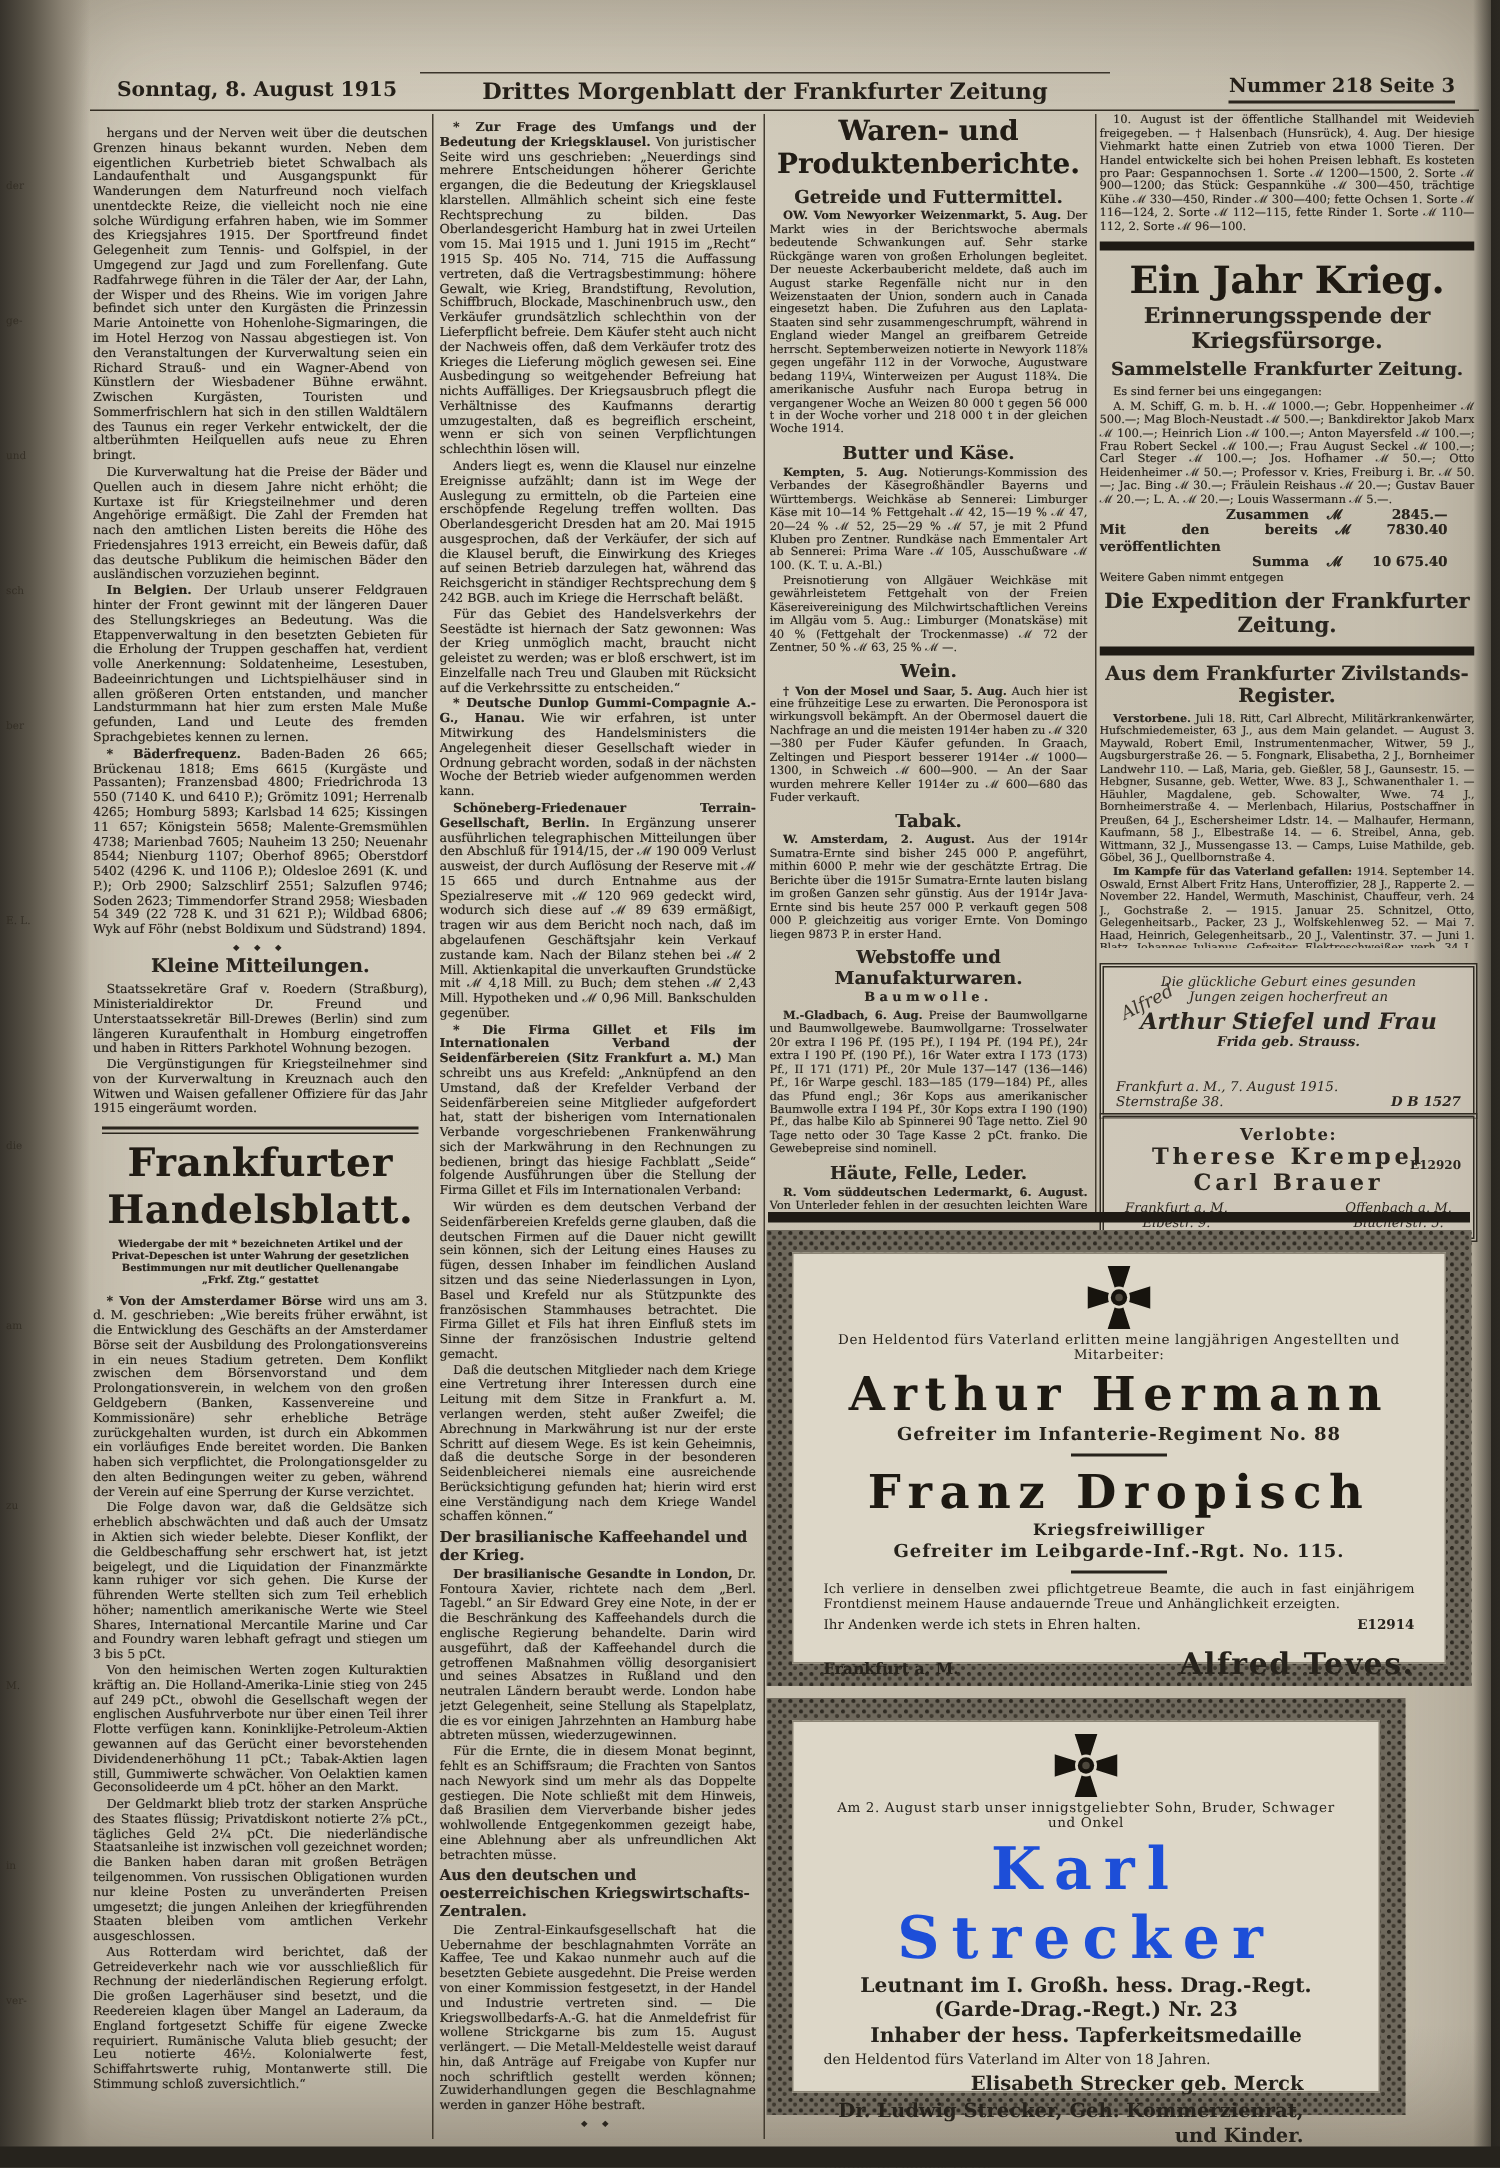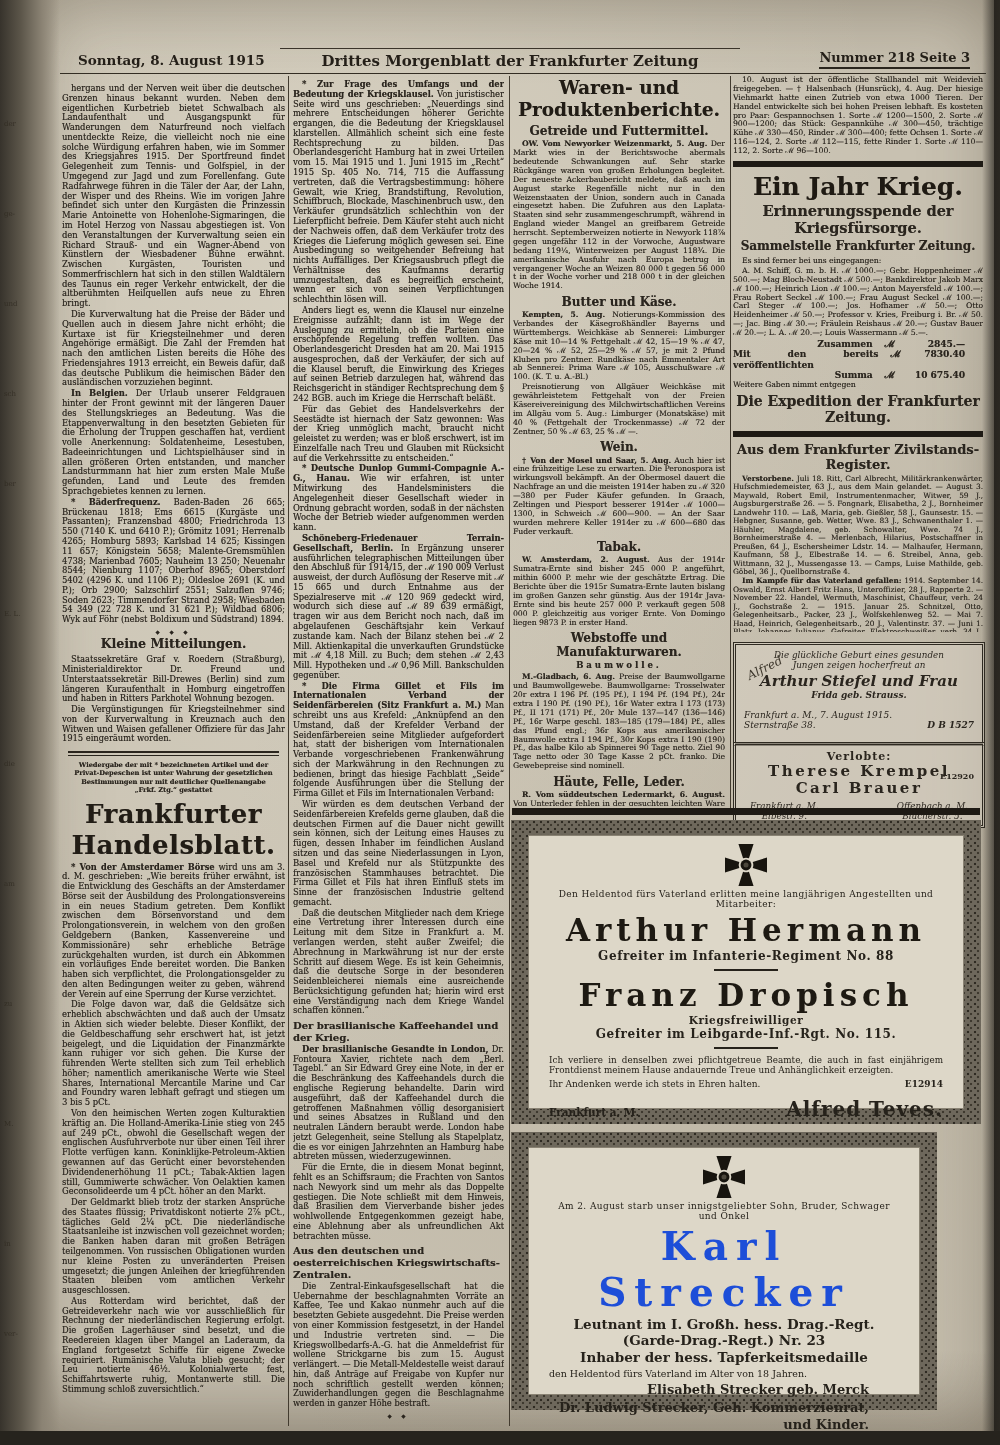--- a/index.html
+++ b/index.html
@@ -67,21 +67,21 @@
   .ejk-foot{font-size:14px;font-weight:bold;text-align:center;margin-top:3px;}
 
   .h-reg{font-size:13px;font-weight:bold;text-align:center;margin:4px 0 3px;}
 
   
   .annbox{position:absolute;border:3px double #2f2a21;background:rgba(216,210,196,.55);padding:5px 8px;color:#2a251e;}
   .alfred{position:absolute;left:10px;top:16px;font-style:italic;font-size:12px;transform:rotate(-27deg);color:#3c362b;}
   .birth-l{font-size:8.8px;text-align:center;font-style:italic;}
   .birth-name{font-size:15px;font-weight:bold;font-style:italic;text-align:center;margin-top:2px;}
   .birth-nee{font-size:9px;font-weight:bold;font-style:italic;text-align:center;}
-  .birth-foot{display:flex;justify-content:space-between;font-size:9px;font-style:italic;margin-top:10px;}
+  .birth-foot{display:flex;justify-content:space-between;font-size:9px;font-style:italic;margin-top:20px;}
   .verl-t{font-size:11px;font-weight:bold;text-align:center;letter-spacing:1px;}
   .verl-n{font-size:15px;font-weight:bold;text-align:center;letter-spacing:2.5px;line-height:1.15;}
   .verl-code{position:absolute;right:8px;top:26px;font-size:8px;font-weight:bold;}
   .verl-foot{display:flex;justify-content:space-between;font-size:8.8px;font-style:italic;margin-top:3px;padding:0 6px;}
   .verl-foot div{text-align:center;}
 
   
   .lace{position:absolute;background-color:#6e685c;
         background-image:radial-gradient(circle at 2px 2px, #2e2a22 1.1px, rgba(46,42,34,0) 1.6px),
                          radial-gradient(circle at 5px 5px, #3e392f 1.1px, rgba(62,57,47,0) 1.6px);
@@ -146,22 +146,22 @@
       <p><b>* Bäderfrequenz.</b><span> Baden-Baden 26 665; Brückenau 1818; Ems 6615 (Kurgäste und Passanten); Franzensbad 4800; Friedrichroda 13 550 (7140 K. und 6410 P.); Grömitz 1091; Herrenalb 4265; Homburg 5893; Karlsbad 14 625; Kissingen 11 657; Königstein 5658; Malente-Gremsmühlen 4738; Marienbad 7605; Nauheim 13 250; Neuenahr 8544; Nienburg 1107; Oberhof 8965; Oberstdorf 5402 (4296 K. und 1106 P.); Oldesloe 2691 (K. und P.); Orb 2900; Salzschlirf 2551; Salzuflen 9746; Soden 2623; Timmendorfer Strand 2958; Wiesbaden 54 349 (22 728 K. und 31 621 P.); Wildbad 6806; Wyk auf Föhr (nebst Boldixum und Südstrand) 1894.</span></p>
     </div>
     <div class="center orn">◆ ◆ ◆</div>
     <div class="center h-km">Kleine Mitteilungen.</div>
     <div>
       <p><b></b><span>Staatssekretäre Graf v. Roedern (Straßburg), Ministerialdirektor Dr. Freund und Unterstaatssekretär Bill-Drewes (Berlin) sind zum längeren Kuraufenthalt in Homburg eingetroffen und haben in Ritters Parkhotel Wohnung bezogen.</span></p>
 
       <p><b></b><span>Die Vergünstigungen für Kriegsteilnehmer sind von der Kurverwaltung in Kreuznach auch den Witwen und Waisen gefallener Offiziere für das Jahr 1915 eingeräumt worden.</span></p>
     </div>
     <div class="rule-fancy"></div>
+    <div class="center h-hb">Frankfurter Handelsblatt.</div>
     <div class="center disc">Wiedergabe der mit * bezeichneten Artikel und der Privat-Depeschen ist unter Wahrung der gesetzlichen Bestimmungen nur mit deutlicher Quellenangabe „Frkf. Ztg.“ gestattet</div>
-    <div class="center h-hb">Frankfurter Handelsblatt.</div>
     <div>
       <p><b>* Von der Amsterdamer Börse</b><span> wird uns am 3. d. M. geschrieben: „Wie bereits früher erwähnt, ist die Entwicklung des Geschäfts an der Amsterdamer Börse seit der Ausbildung des Prolongationsvereins in ein neues Stadium getreten. Dem Konflikt zwischen dem Börsenvorstand und dem Prolongationsverein, in welchem von den großen Geldgebern (Banken, Kassenvereine und Kommissionäre) sehr erhebliche Beträge zurückgehalten wurden, ist durch ein Abkommen ein vorläufiges Ende bereitet worden. Die Banken haben sich verpflichtet, die Prolongationsgelder zu den alten Bedingungen weiter zu geben, während der Verein auf eine Sperrung der Kurse verzichtet.</span></p>
 
       <p><b></b><span>Die Folge davon war, daß die Geldsätze sich erheblich abschwächten und daß auch der Umsatz in Aktien sich wieder belebte. Dieser Konflikt, der die Geldbeschaffung sehr erschwert hat, ist jetzt beigelegt, und die Liquidation der Finanzmärkte kann ruhiger vor sich gehen. Die Kurse der führenden Werte stellten sich zum Teil erheblich höher; namentlich amerikanische Werte wie Steel Shares, International Mercantile Marine und Car and Foundry waren lebhaft gefragt und stiegen um 3 bis 5 pCt.</span></p>
 
       <p><b></b><span>Von den heimischen Werten zogen Kulturaktien kräftig an. Die Holland-Amerika-Linie stieg von 245 auf 249 pCt., obwohl die Gesellschaft wegen der englischen Ausfuhrverbote nur über einen Teil ihrer Flotte verfügen kann. Koninklijke-Petroleum-Aktien gewannen auf das Gerücht einer bevorstehenden Dividendenerhöhung 11 pCt.; Tabak-Aktien lagen still, Gummiwerte schwächer. Von Oelaktien kamen Geconsolideerde um 4 pCt. höher an den Markt.</span></p>
 
       <p><b></b><span>Der Geldmarkt blieb trotz der starken Ansprüche des Staates flüssig; Privatdiskont notierte 2⅞ pCt., tägliches Geld 2¼ pCt. Die niederländische Staatsanleihe ist inzwischen voll gezeichnet worden; die Banken haben daran mit großen Beträgen teilgenommen. Von russischen Obligationen wurden nur kleine Posten zu unveränderten Preisen umgesetzt; die jungen Anleihen der kriegführenden Staaten bleiben vom amtlichen Verkehr ausgeschlossen.</span></p>
 
       <p><b></b><span>Aus Rotterdam wird berichtet, daß der Getreideverkehr nach wie vor ausschließlich für Rechnung der niederländischen Regierung erfolgt. Die großen Lagerhäuser sind besetzt, und die Reedereien klagen über Mangel an Laderaum, da England fortgesetzt Schiffe für eigene Zwecke requiriert. Rumänische Valuta blieb gesucht; der Leu notierte 46½. Kolonialwerte fest, Schiffahrtswerte ruhig, Montanwerte still. Die Stimmung schloß zuversichtlich.“</span></p>

